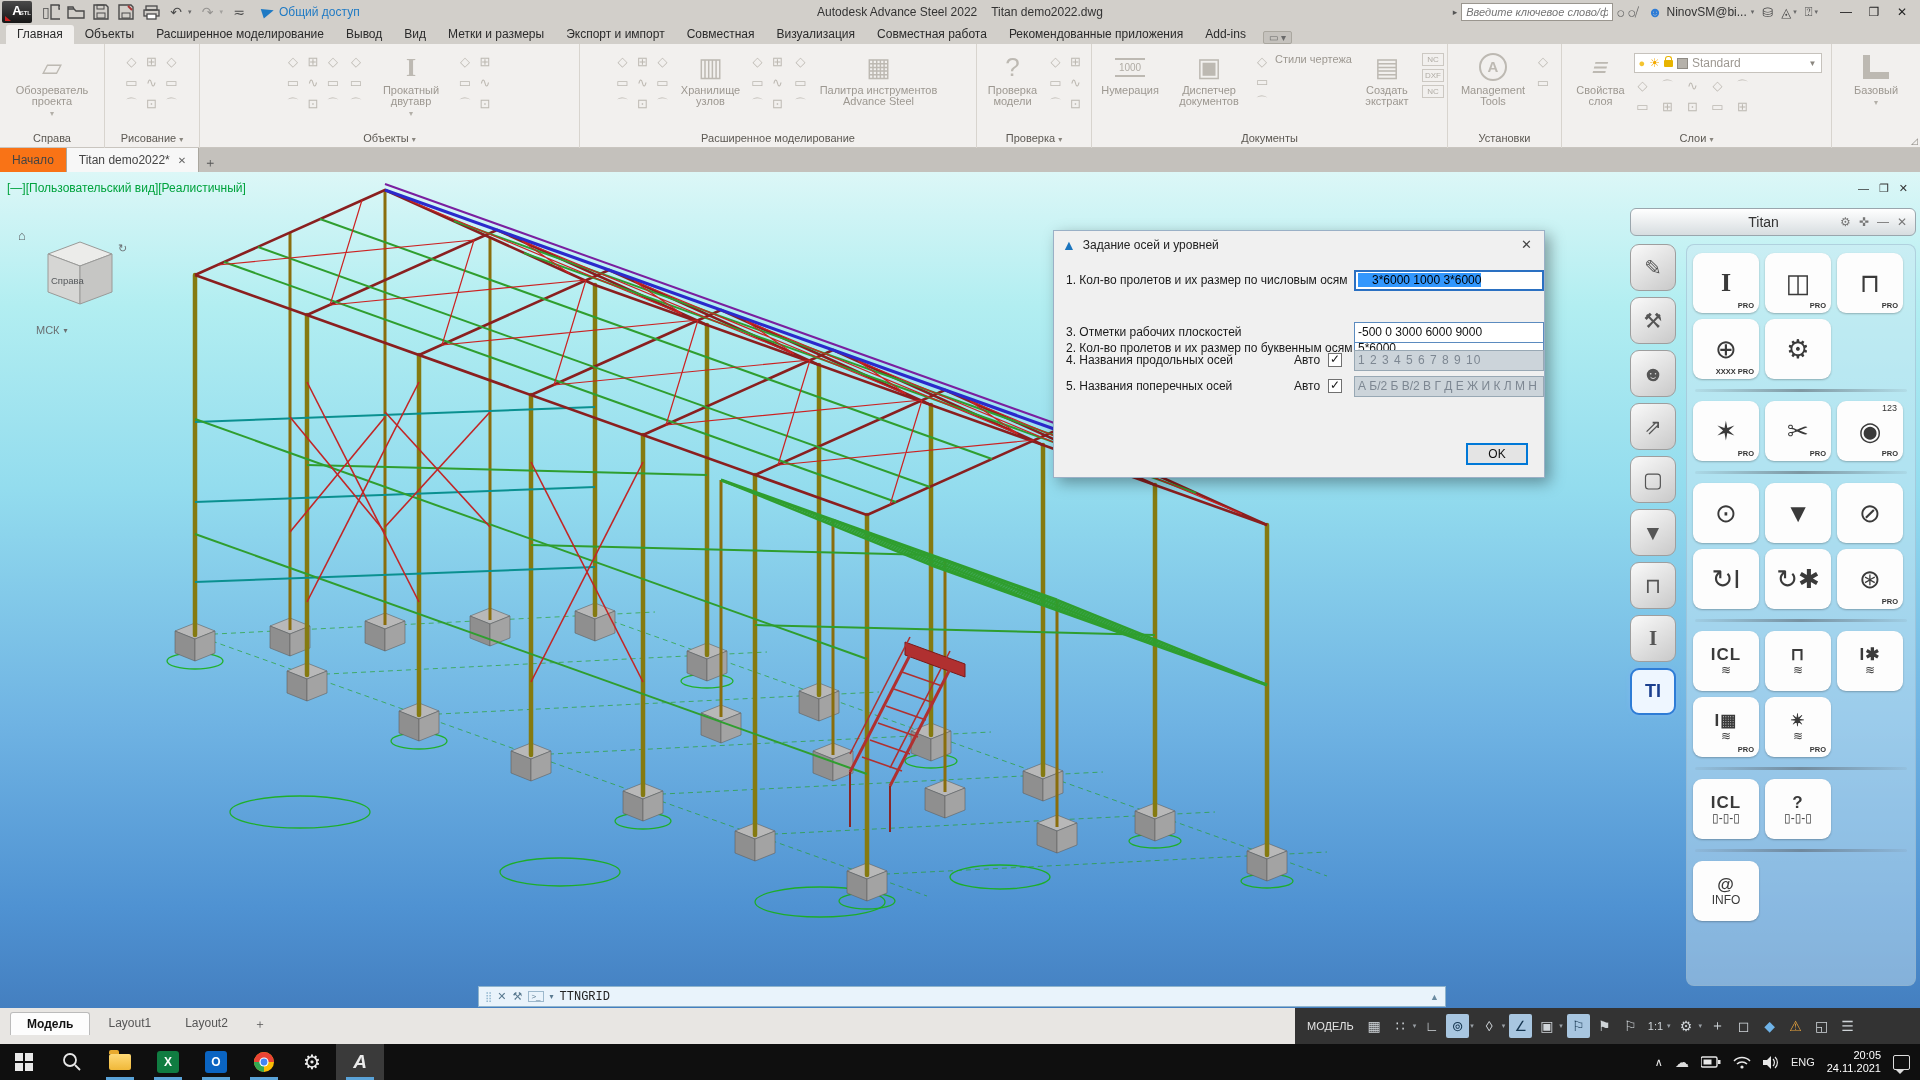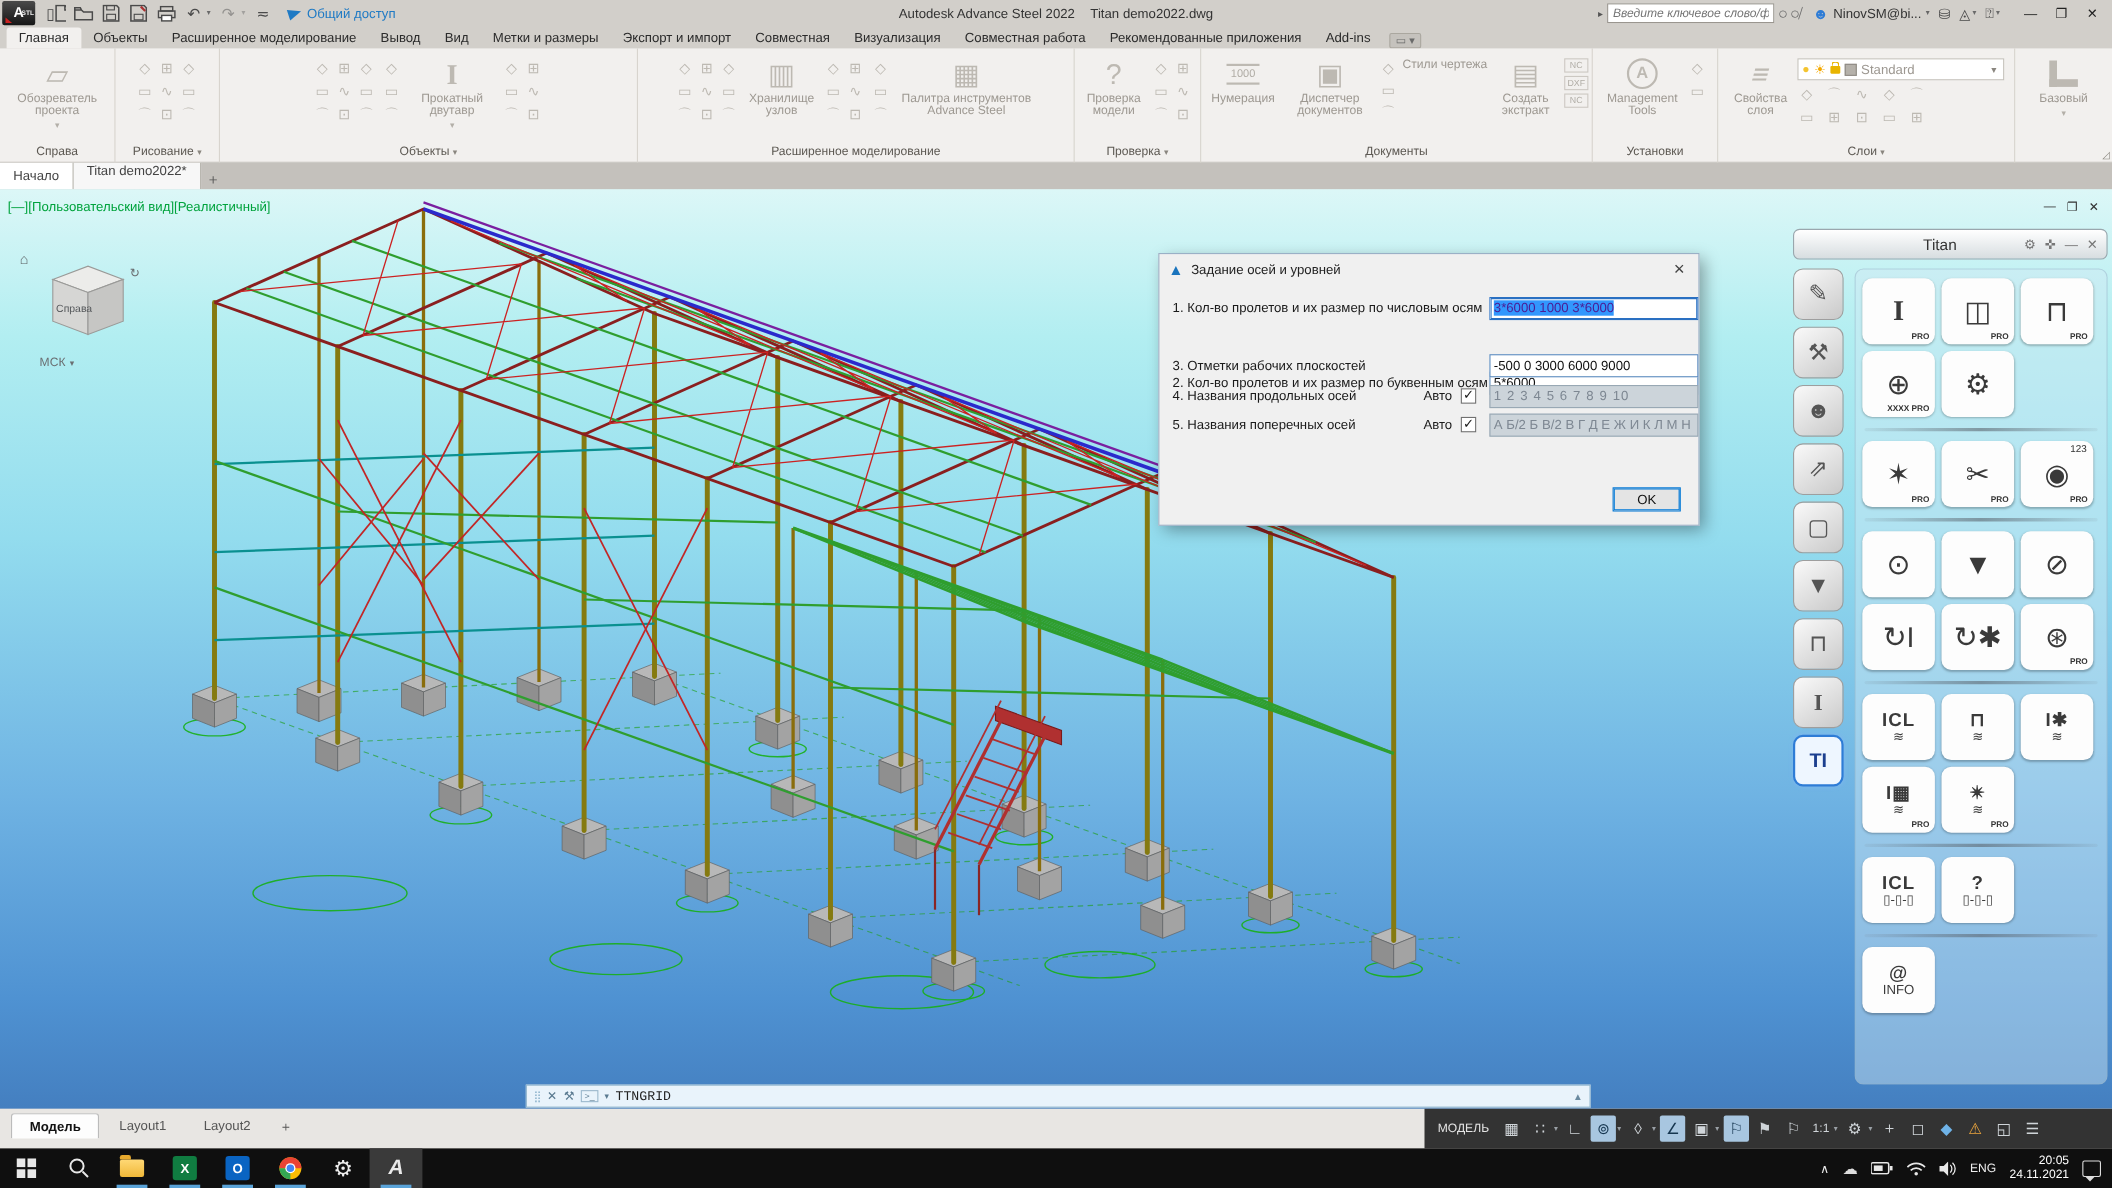--- a/index.html
+++ b/index.html
@@ -65,22 +65,22 @@
   .layerbar .lock { width:9px; height:7px; background:#e8b400; border-radius:1px; position:relative; }
   .layerbar .lock::before { content:""; position:absolute; left:1px; top:-4px; width:5px; height:4px; border:1.5px solid #e8b400; border-bottom:none; border-radius:3px 3px 0 0; }
   .layerbar .swatch { width:11px; height:11px; background:#b5b1aa; border:1px solid #8f8b84; }
   .layerbar .lname { color:#9d9891; flex:1; }
   .layerbar .dd { color:#8a867f; font-size:8px; }
   .Lshape { width:26px; height:24px; border-left:7px solid #bdb9b2; border-bottom:7px solid #bdb9b2; }
   .launcher { position:absolute; right:2px; bottom:2px; color:#8a867f; font-size:9px; }
 
   
   .filetabs { position:absolute; left:0; top:148px; width:1920px; height:24px; background:#c4c1bc; display:flex; align-items:flex-end; }
-  .ftab { height:24px; display:flex; align-items:center; padding:0 12px; color:#444; background:#ffffff; border-right:1px solid #aaa79f; gap:8px; }
-  .ftab.active { background:#f7f7f7;flex-direction:column; }
+  .ftab { height:24px; display:flex; align-items:center; padding:0 12px; color:#444; background:#f97316; border-right:1px solid #aaa79f; gap:8px; }
+  .ftab.active { background:#f7f7f7; }
   .ftab .x { color:#666; font-size:10px; }
   .ftab-plus { width:22px; text-align:center; color:#555; font-size:13px; }
 
   
   .viewport { position:absolute; left:0; top:172px; width:1920px; height:836px;
     background:linear-gradient(180deg,#dcf7f7 0%,#b2eef1 16%,#93dcee 38%,#6fb3e3 66%,#4f92d2 88%,#447fc0 100%); overflow:hidden; }
   .model-svg { position:absolute; left:0; top:0; }
   .view-label { position:absolute; left:7px; top:9px; color:#00a33d; font-size:12px; }
   .vp-ctrl { position:absolute; right:12px; top:10px; display:flex; gap:10px; color:#333; font-size:11px; }
   .viewcube { position:absolute; left:14px; top:52px; width:130px; height:118px; }
@@ -91,21 +91,21 @@
   .dlg-title { height:27px; display:flex; align-items:center; padding:0 8px; gap:7px; color:#222; font-size:12px; }
   .dlg-logo { color:#1a74bd; font-weight:bold; font-size:14px; }
   .dlg-x { margin-left:auto; color:#444; font-size:13px; padding:0 4px; }
   .dlg-row { position:absolute; left:12px; right:14px; height:22px; display:flex; align-items:center; }
   .dlg-row .lbl { color:#1a1a1a; font-size:12px; }
   .dlg-row .auto { position:absolute; left:228px; color:#1a1a1a; }
   .cb { position:absolute; left:262px; width:14px; height:14px; border:1px solid #707070; background:#fff; }
   .cb::after { content:"✓"; position:absolute; left:1px; top:-2px; font-size:12px; color:#1a1a1a; }
   .dlg-input { position:absolute; left:288px; width:190px; height:21px; background:#fff; border:1px solid #5b8bbf; font-size:12px; line-height:19px; padding:0 3px; color:#111; overflow:hidden; white-space:nowrap; }
   .dlg-input.focus { border:1px solid #2a70c2; box-shadow:inset 0 0 0 1px #2a70c2; }
-  .dlg-input.focus span { background:#3297fd; color:#4c1d95; }
+  .dlg-input.focus span { background:#3297fd; color:#000000;padding-left:14px; }
   .dlg-input.dis { background:#ccd4da; border:1px solid #98a8b4; color:#7d8792; letter-spacing:1px; }
   .okbtn { position:absolute; right:16px; bottom:12px; width:62px; height:22px; background:#e4e4e4; border:1px solid #0078d7; box-shadow:inset 0 0 0 1px #0078d7; text-align:center; line-height:20px; color:#111; }
 
   
   .titan { position:absolute; left:1630px; top:36px; width:286px; height:778px; }
   .titan-hd { height:28px; border:1px solid #9aa6ad; border-radius:6px; background:linear-gradient(#ffffff,#d7dde0); display:flex; align-items:center; padding:0 8px; }
   .titan-hd .t-title { flex:1; text-align:center; font-size:14px; color:#333; padding-left:56px; }
   .titan-hd .hic { color:#777; font-size:12px; margin-left:8px; }
   .t-strip { position:absolute; left:0; top:36px; width:48px; display:flex; flex-direction:column; gap:6px; }
   .t-sbtn { width:46px; height:47px; border:1px solid #9e9e9e; border-radius:9px; background:linear-gradient(145deg,#fafafa,#c9c9c9); display:flex; align-items:center; justify-content:center; font-size:21px; color:#555; }

